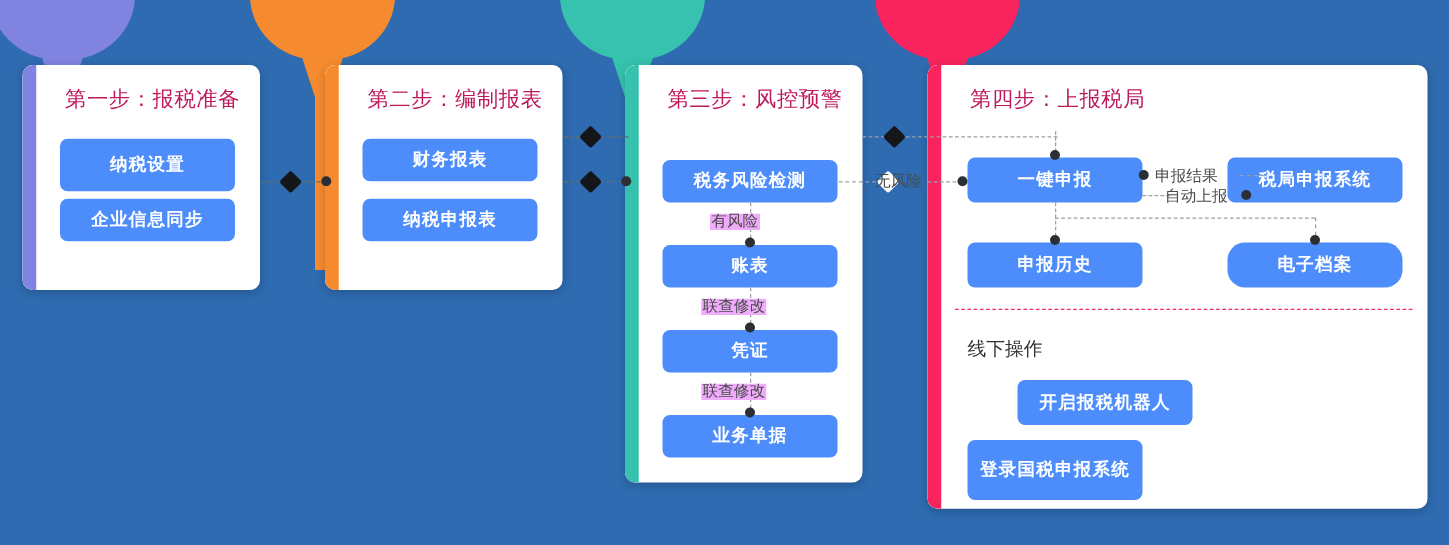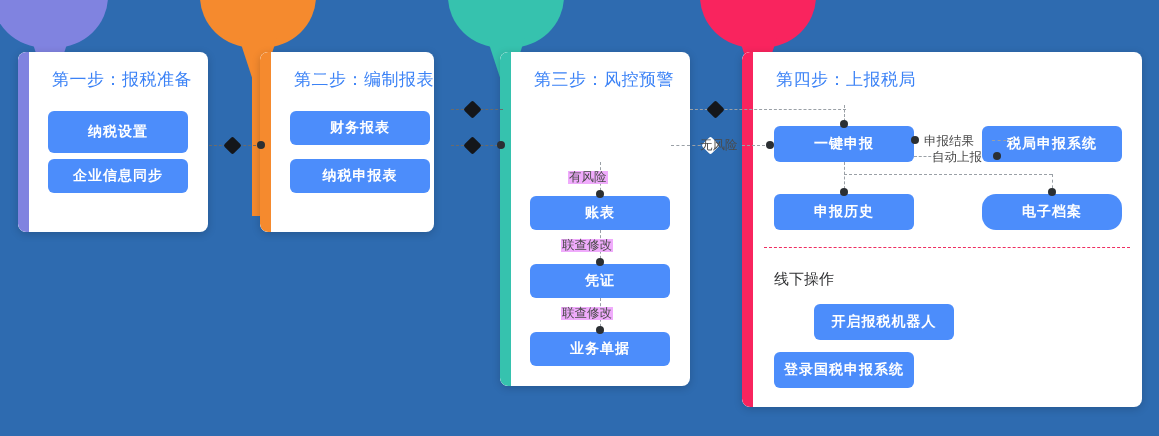--- a/index.html
+++ b/index.html
@@ -30,21 +30,21 @@
   
   .card{
     position:absolute;background:#ffffff;border-radius:8px;
     box-shadow:0 2px 8px rgba(0,0,0,.18);
     box-sizing:border-box;
     overflow:hidden;
   }
   .card-accent{position:absolute;left:0;top:0;bottom:0;width:11px;border-radius:8px 0 0 8px;}
   .card-title{
     position:absolute;left:34px;top:16px;
-    font-size:17px;color:#3b82f6;letter-spacing:.5px;white-space:nowrap;
+    font-size:17px;color:#be185d;letter-spacing:.5px;white-space:nowrap;
   }
   .pill{
     position:absolute;border-radius:6px;background:#4c8dfb;
     color:#fff;font-size:14px;font-weight:bold;letter-spacing:1px;
     display:flex;align-items:center;justify-content:center;
     box-sizing:border-box;cursor:pointer;
   }
 
   
   .hline{position:absolute;height:0;border-top:1px dashed #6b6b6b;}
@@ -90,31 +90,32 @@
     <div class="stem" style="background:#f9245e;height:140px;"></div>
   </div>
 
   <div class="card" style="left:18px;top:52px;width:190px;height:180px;">
     <div class="card-accent" style="background:#8083e0;"></div>
     <div class="card-title">第一步：报税准备</div>
     <div class="pill" style="left:30px;top:59px;width:140px;height:42px;">纳税设置</div>
     <div class="pill" style="left:30px;top:107px;width:140px;height:34px;">企业信息同步</div>
   </div>
 
-  <div class="card" style="left:260px;top:52px;width:174px;height:180px;">
+  <div class="card" style="left:260px;top:52px;width:190px;height:180px;">
     <div class="card-accent" style="background:#f58a2e;"></div>
     <div class="card-title">第二步：编制报表</div>
     <div class="pill" style="left:30px;top:59px;width:140px;height:34px;">财务报表</div>
     <div class="pill" style="left:30px;top:107px;width:140px;height:34px;">纳税申报表</div>
   </div>
 
   <div class="card" style="left:500px;top:52px;width:190px;height:334px;">
     <div class="card-accent" style="background:#36c2ae;"></div>
     <div class="card-title">第三步：风控预警</div>
 
+    <div class="pill" style="left:30px;top:76px;width:140px;height:34px;">税务风险检测</div>
     <div class="pill" style="left:30px;top:144px;width:140px;height:34px;">账表</div>
     <div class="pill" style="left:30px;top:212px;width:140px;height:34px;">凭证</div>
     <div class="pill" style="left:30px;top:280px;width:140px;height:34px;">业务单据</div>
 
     <div class="vline" style="left:100px;top:110px;height:34px;"></div>
     <div class="dot" style="left:96px;top:138px;"></div>
     <div class="edge-label boxed" style="left:68px;top:119px;">有风险</div>
 
     <div class="vline" style="left:100px;top:178px;height:34px;"></div>
     <div class="dot" style="left:96px;top:206px;"></div>
@@ -147,21 +148,21 @@
 
     <div class="vline" style="left:102px;top:110px;height:32px;"></div>
     <div class="dot" style="left:98px;top:136px;"></div>
     <div class="hline light" style="left:102px;top:122px;width:208px;"></div>
     <div class="vline" style="left:310px;top:122px;height:20px;"></div>
     <div class="dot" style="left:306px;top:136px;"></div>
 
     <div class="sep-dashed" style="left:22px;top:195px;width:366px;"></div>
     <div class="section-title" style="left:32px;top:218px;">线下操作</div>
     <div class="pill" style="left:32px;top:252px;width:140px;height:36px;margin-left:40px;">开启报税机器人</div>
-    <div class="pill" style="left:32px;top:300px;width:140px;height:36px;">登录国税申报系统</div>
+    <div class="pill" style="left:32px;top:300px;width:140px;height:48px;">登录国税申报系统</div>
   </div>
 
   <div class="hline" style="left:209px;top:145px;width:52px;"></div>
   <div class="diamond" style="left:226px;top:139px;"></div>
   <div class="dot" style="left:257px;top:141px;"></div>
 
   <div class="hline" style="left:451px;top:109px;width:52px;"></div>
   <div class="diamond" style="left:466px;top:103px;"></div>
 
   <div class="hline" style="left:451px;top:145px;width:52px;"></div>

